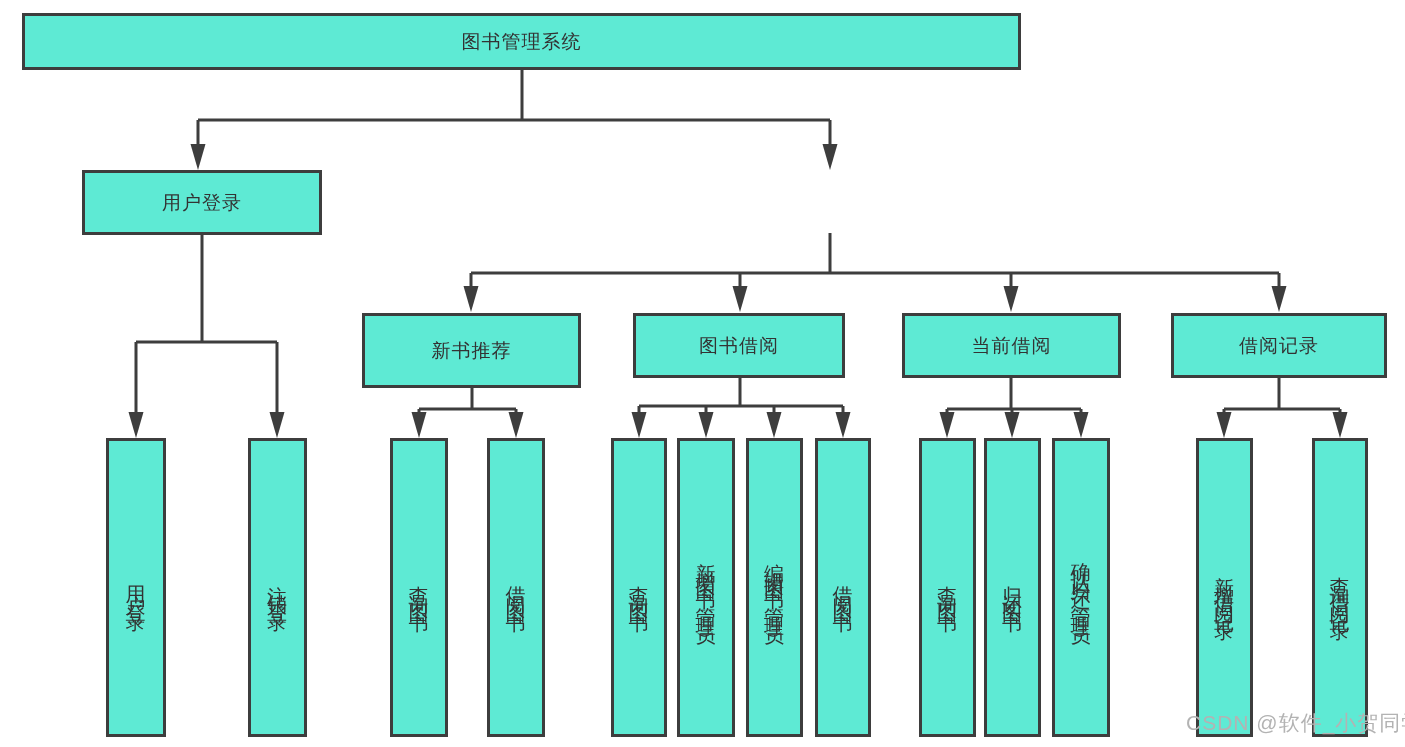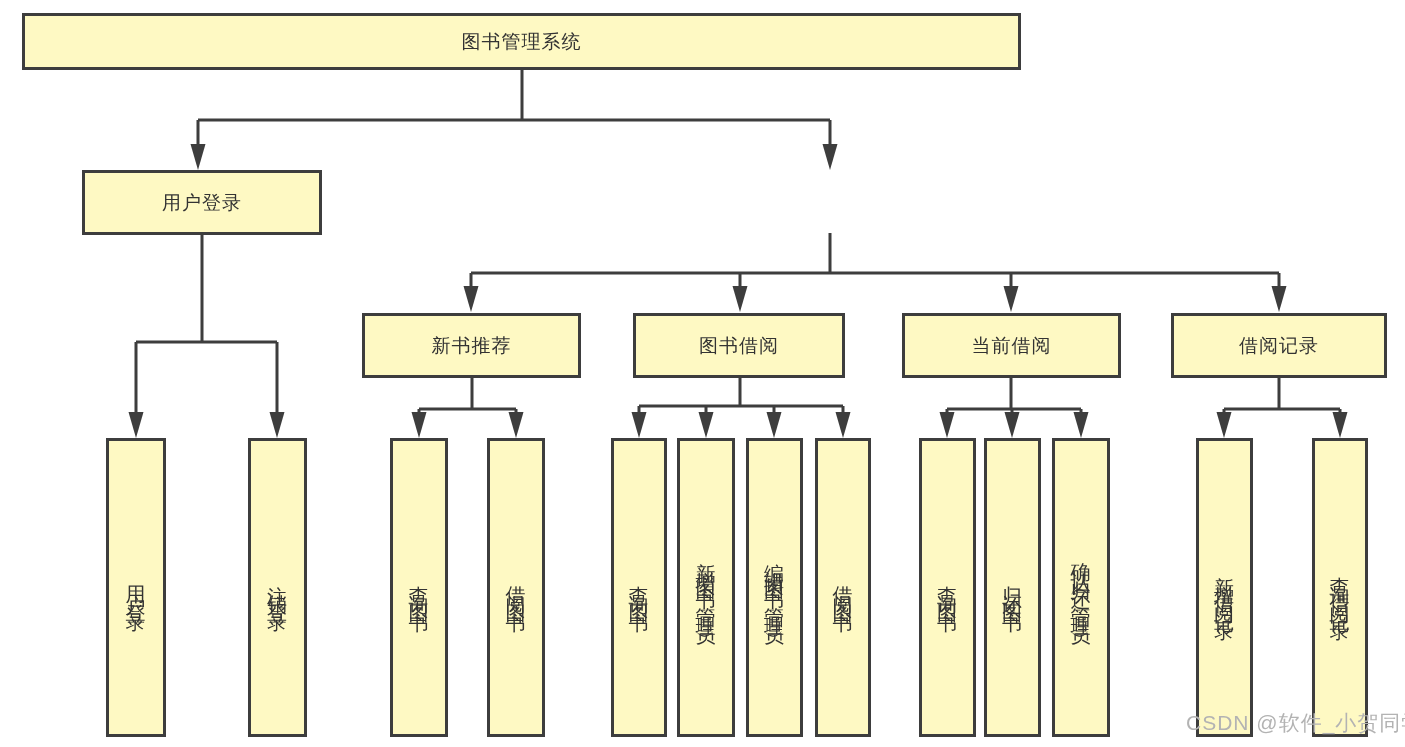--- a/index.html
+++ b/index.html
@@ -10,21 +10,21 @@
     overflow:hidden;
     font-family:"Liberation Sans","DejaVu Sans",sans-serif;
   }
   #connectors {
     position:absolute; left:0; top:0; z-index:0;
     pointer-events:none;
   }
   .box {
     position:absolute;
     box-sizing:border-box;
-    background:#fef9c3;
+    background:#5eead4;
     border:3px solid #3d3d3d;
     display:flex;
     align-items:center;
     justify-content:center;
     color:#333333;
     z-index:1;
   }
   .hbox { font-size:19px; letter-spacing:1px; }
   .vbox {
     writing-mode:vertical-rl;
@@ -88,21 +88,21 @@
       <polygon points="1073.5,412 1088.5,412 1081,438"></polygon>
       <polygon points="1216.5,412 1231.5,412 1224,438"></polygon>
       <polygon points="1332.5,412 1347.5,412 1340,438"></polygon>
     </g>
   </svg>
 
   <div class="box hbox" style="left:22px; top:13px; width:999px; height:57px;">图书管理系统</div>
 
   <div class="box hbox" style="left:82px; top:170px; width:240px; height:65px;">用户登录</div>
 
-  <div class="box hbox" style="left:362px; top:313px; width:219px; height:65px;">新书推荐</div>
+  <div class="box hbox" style="left:362px; top:313px; width:219px; height:75px;">新书推荐</div>
   <div class="box hbox" style="left:633px; top:313px; width:212px; height:65px;font-family:Liberation Serif, serif;">图书借阅</div>
   <div class="box hbox" style="left:1171px; top:313px; width:216px; height:65px;">借阅记录</div>
   <div class="box hbox" style="left:902px; top:313px; width:219px; height:65px;">当前借阅</div>
 
   <div class="box vbox" style="left:106px; top:438px; width:60px; height:299px;">用户登录</div>
   <div class="box vbox" style="left:248px; top:438px; width:59px; height:299px;">注销登录</div>
 
   <div class="box vbox" style="left:390px; top:438px; width:58px; height:299px;">查询图书</div>
   <div class="box vbox" style="left:487px; top:438px; width:58px; height:299px;">借阅图书</div>
 

